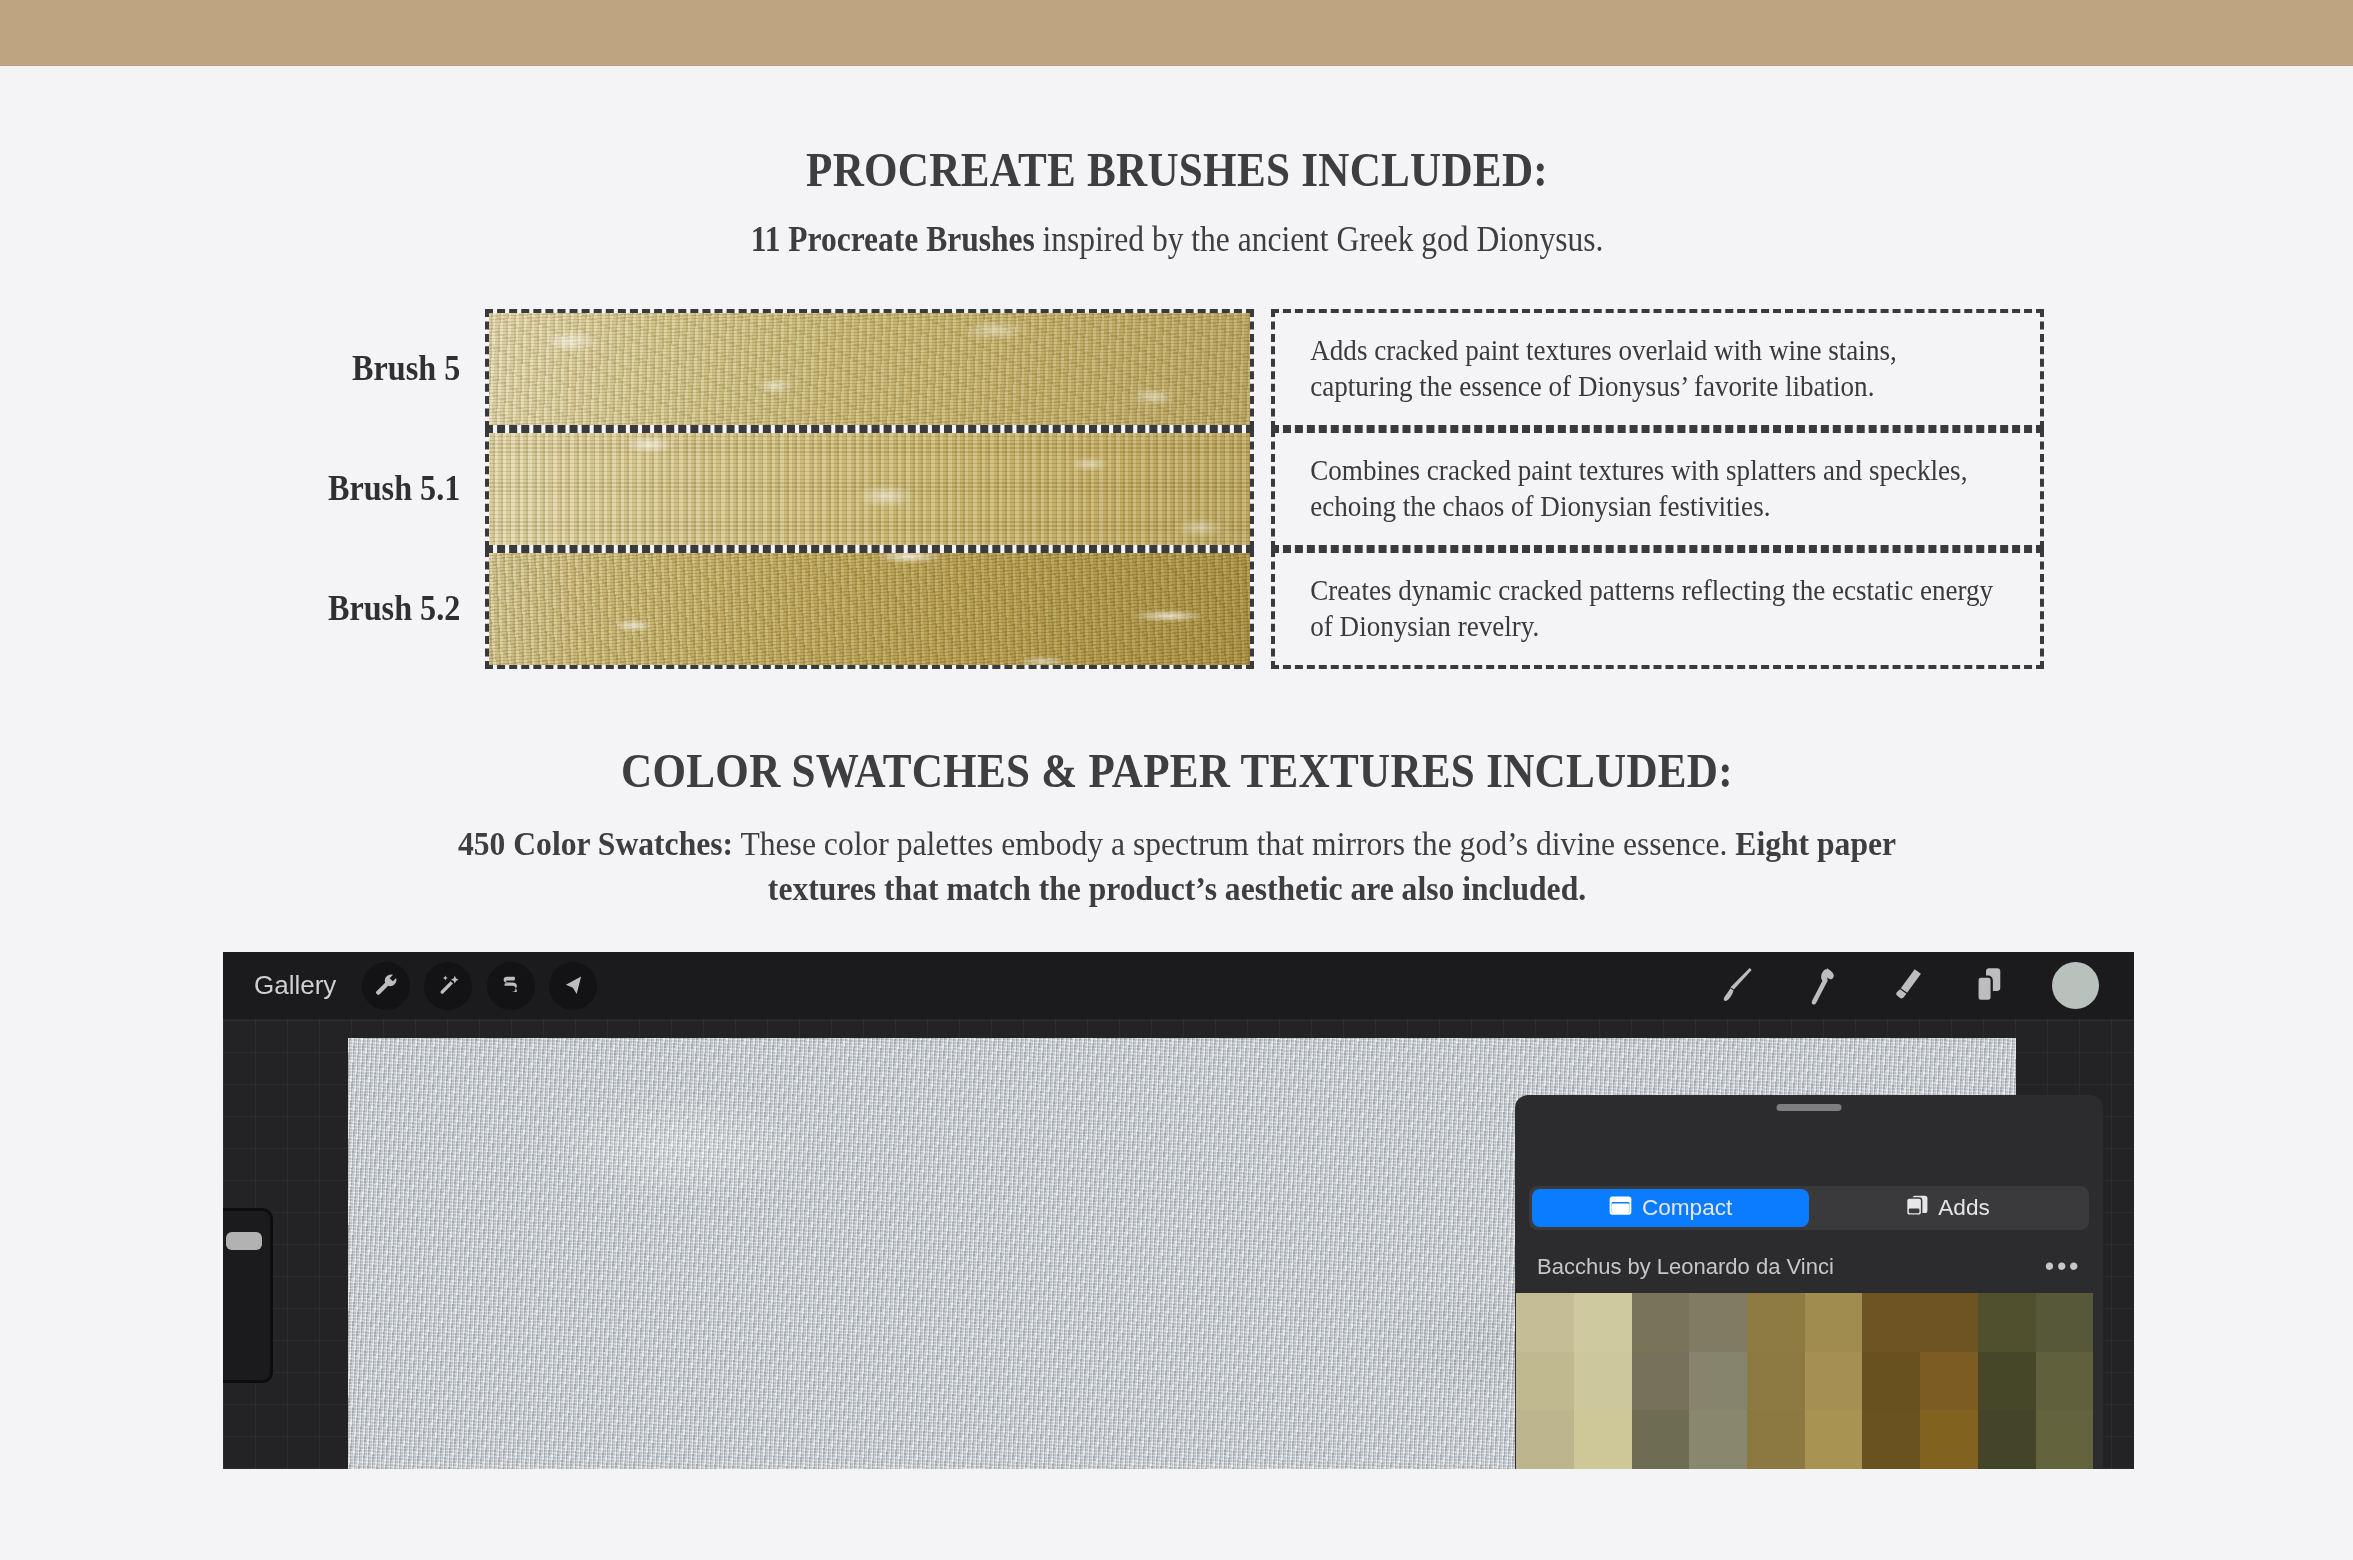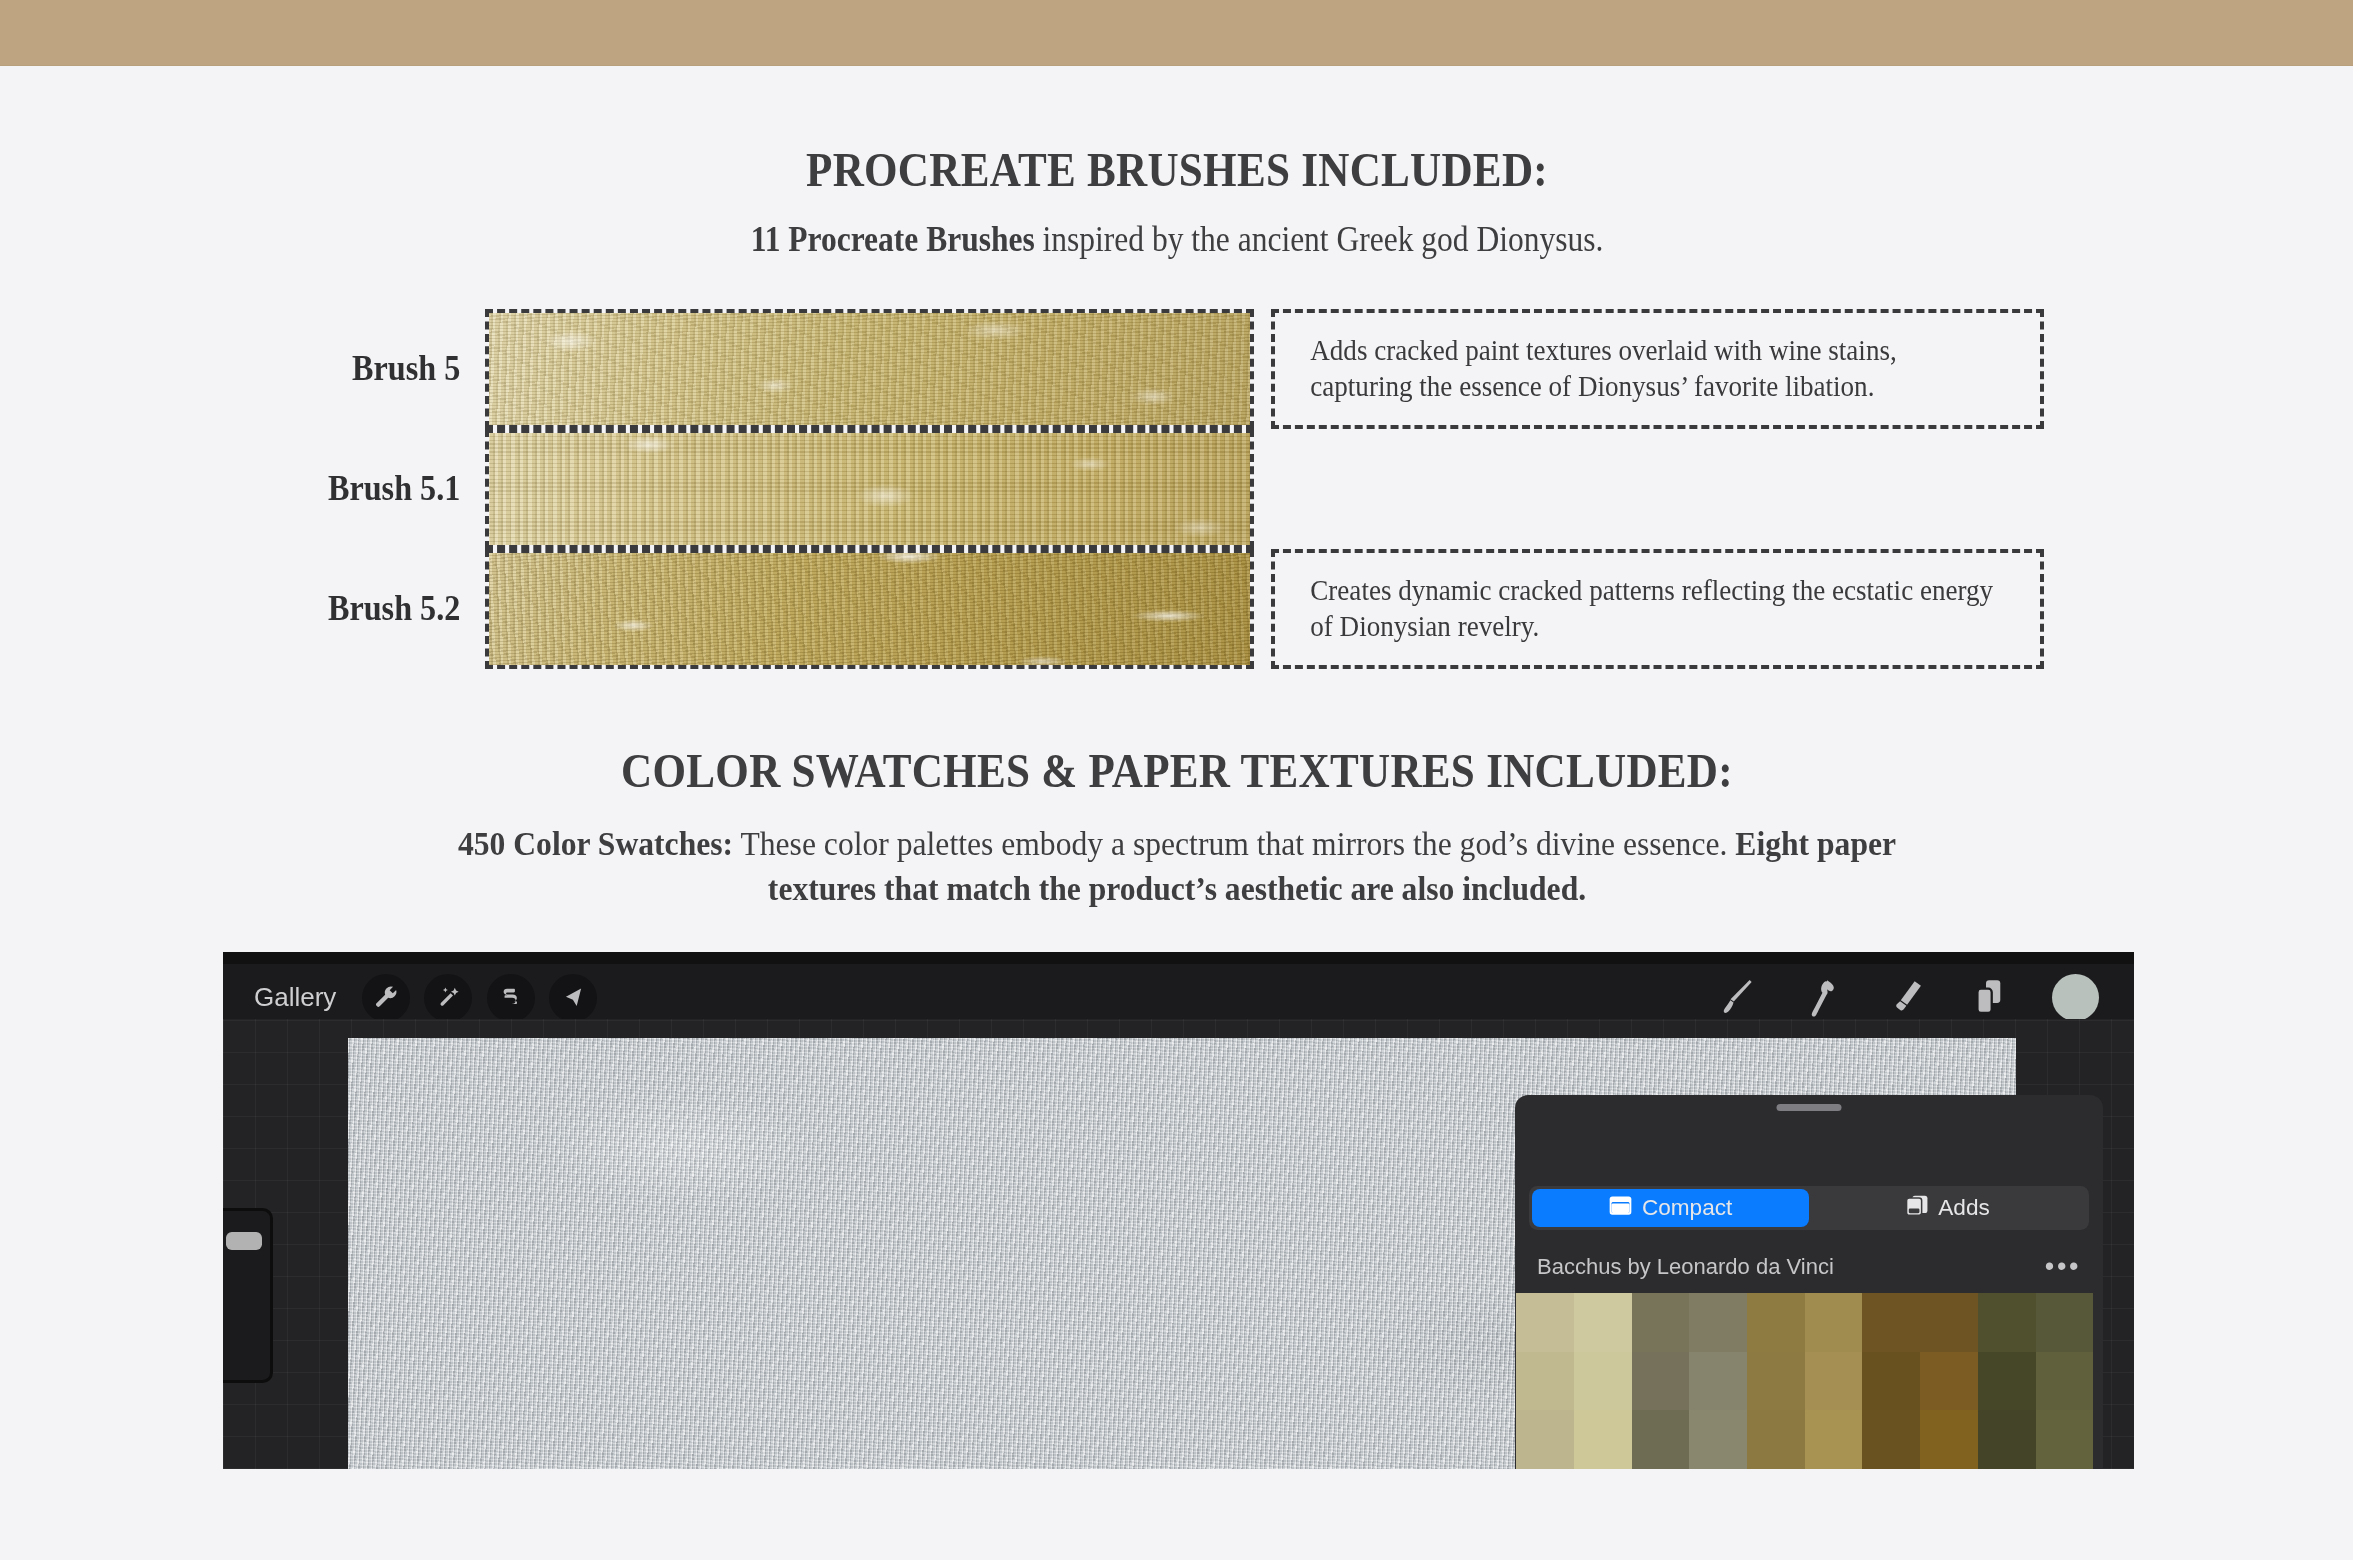--- a/index.html
+++ b/index.html
@@ -137,21 +137,21 @@
 
   
   #procreate {
     position: absolute;
     left: 223px; top: 952px;
     width: 1911px; height: 517px;
     background: #111111;
     overflow: hidden;
   }
   .pro-toolbar {
-    position: absolute; left: 0; top: 12px;
+    position: absolute; left: 0; top: 0;
     width: 100%; height: 67px;
     background: #1b1b1d;
     display: flex; align-items: center;
   }
   .tool-left { display: flex; align-items: center; padding-left: 31px; gap: 14.2px; }
   .gallery-label {
     color: #cfcfd1; font-family: "Liberation Sans", sans-serif;
     font-size: 26px; margin-right: 11.6px;
   }
   .tool-btn {
@@ -285,20 +285,23 @@
     </div>
     <div class="brush-desc">
       <span>Adds cracked paint textures overlaid with wine stains, capturing the essence of Dionysus’ favorite libation.</span>
     </div>
   </div>
 
   <div class="brush-row">
     <div class="brush-label">Brush 5.1</div>
     <div class="brush-swatch">
       <div class="tex tex-b"></div>
+    </div>
+    <div class="brush-desc">
+      <span>Combines cracked paint textures with splatters and speckles, echoing the chaos of Dionysian festivities.</span>
     </div>
   </div>
 
   <div class="brush-row">
     <div class="brush-label">Brush 5.2</div>
     <div class="brush-swatch">
       <div class="tex tex-c"></div>
     </div>
     <div class="brush-desc">
       <span>Creates dynamic cracked patterns reflecting the ecstatic energy of Dionysian revelry.</span>

